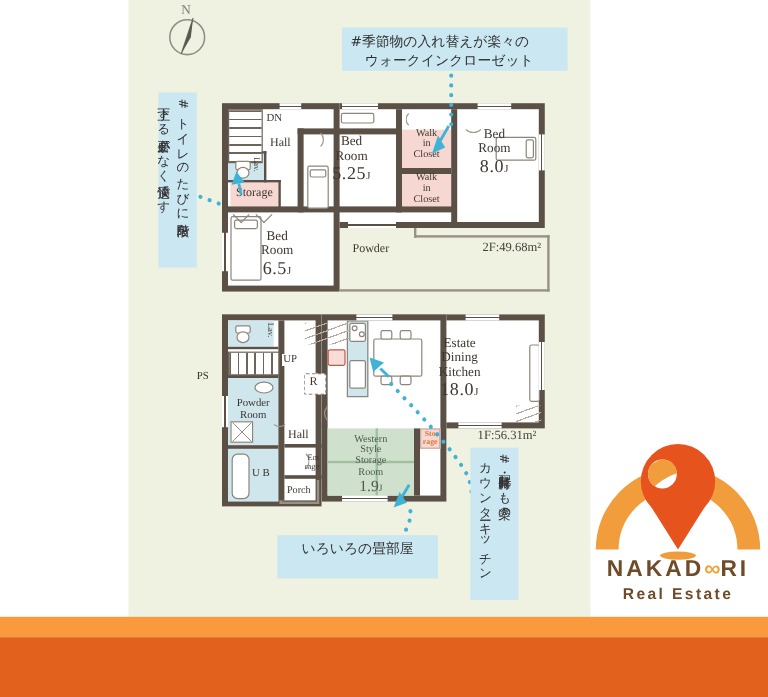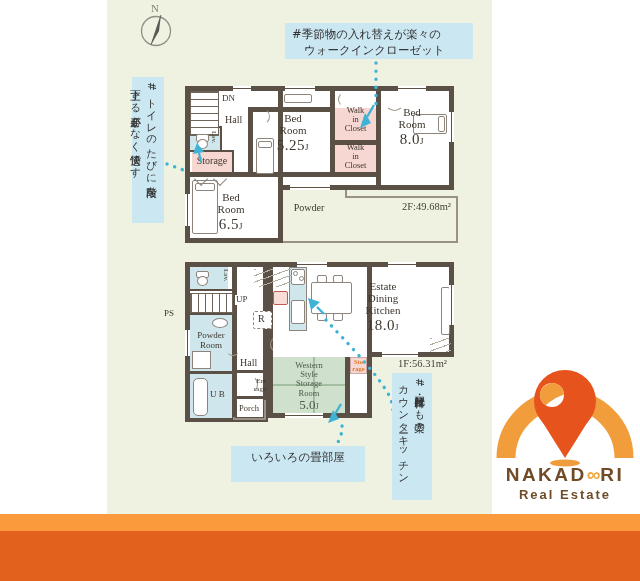--- a/index.html
+++ b/index.html
@@ -214,21 +214,21 @@
     </div>
     <div class="rlabel f8" style="left:235px;top:404px;width:28px;">Porch</div>
     <div class="rlabel f10" style="left:258px;top:314px;">R</div>
     <div class="rlabel f11" style="left:359px;top:281px;width:48px;">
       <span>Estate</span><br><span>Dining</span><br><span>Kitchen</span><br>
       <span class="szbig"><span>18.0</span><span class="unit">J</span></span>
     </div>
     <div class="rlabel f8" style="left:277px;top:361px;width:64px;color:#4e5a4d;">
       <span>Western</span><br><span>Style</span><br>
       <span>Storage</span><br><span>Room</span><br>
-      <span class="szmid"><span>5.0</span><span class="unit">J</span></span>
+      <span class="szmid"><span>1.9</span><span class="unit">J</span></span>
     </div>
     <div class="rlabel storage-orange" style="left:350px;top:359px;width:17px;font-size:6.5px;">
       <span>Sto</span><br><span>rage</span>
     </div>
     <div class="area-label" style="left:398px;top:358px;">1F:56.31m²</div>
   </div>
 
   <div class="anno" style="left:285px;top:23px;width:188px;height:36px;">
     <span class="vline">#季節物の入れ替えが楽々の</span>
     <span class="vline" style="padding-left:12px;">ウォークインクローゼット</span>

